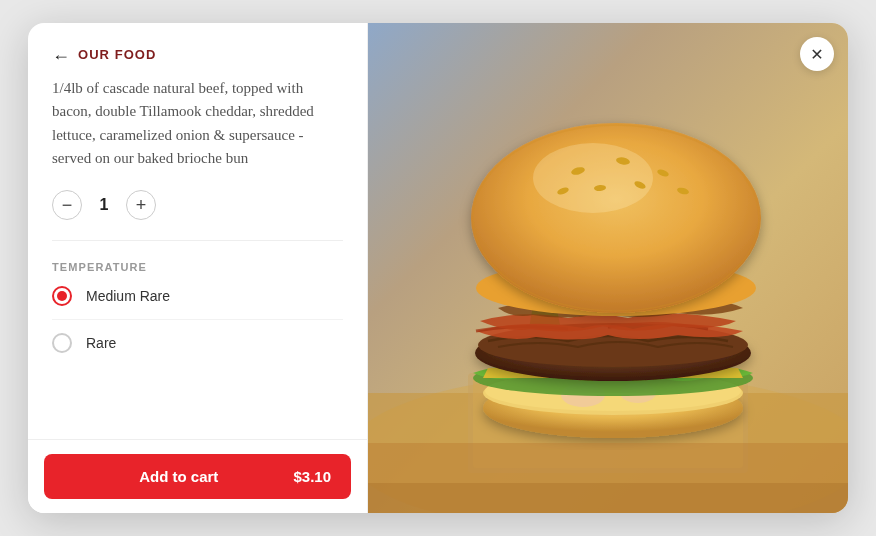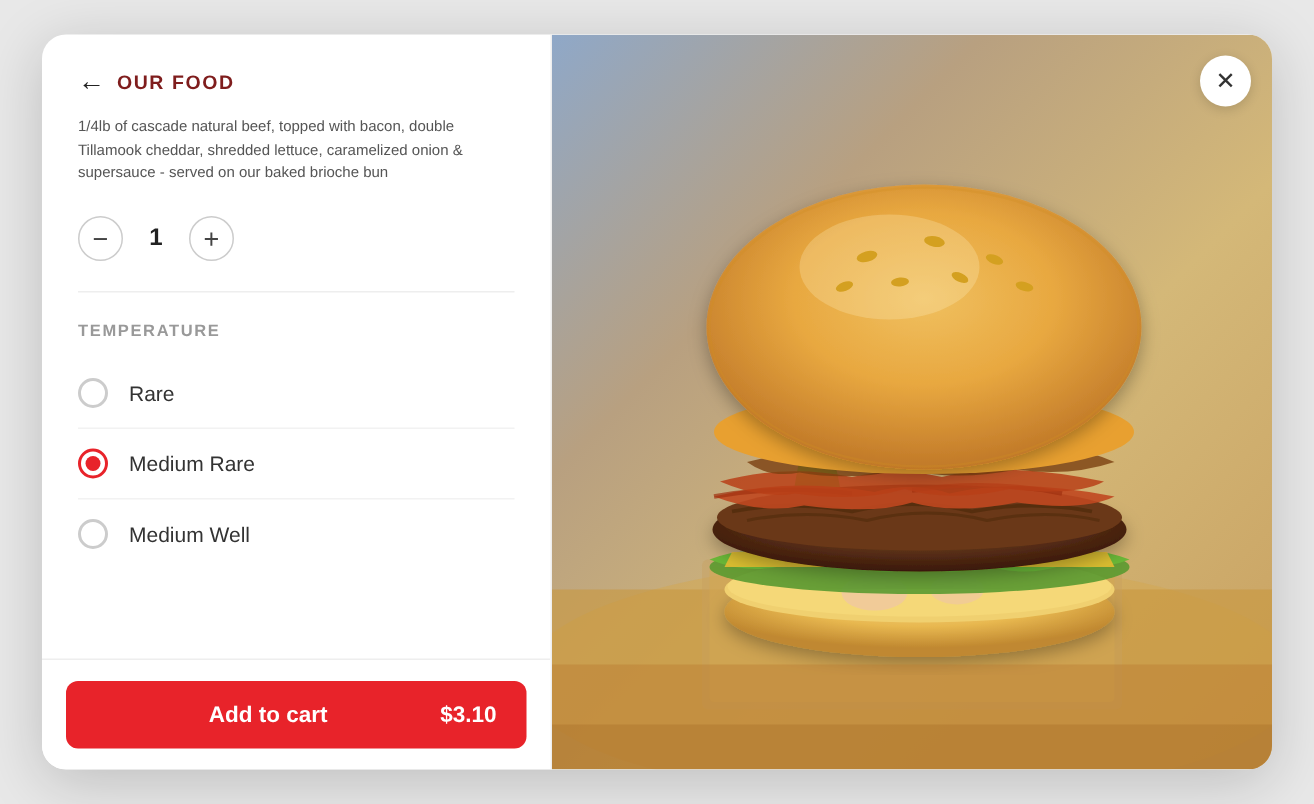--- a/index.html
+++ b/index.html
@@ -56,24 +56,25 @@
     }
     .back-label {
       font-size: 13px;
       font-weight: 700;
       letter-spacing: 0.08em;
       color: #7f1d1d;
       text-transform: uppercase;
     }
 
     .description {
-      font-size: 10px;
+      font-size: 15px;
       color: #555;
       line-height: 1.55;
       margin-bottom: 20px;
+      font-family: Liberation Serif, serif;
     }
 
     .quantity-row {
       display: flex;
       align-items: center;
       gap: 14px;
       margin-bottom: 20px;
       padding-bottom: 20px;
       border-bottom: 1px solid #eee;
     }
@@ -99,21 +100,20 @@
       min-width: 16px;
       text-align: center;
     }
 
     .section-label {
       font-size: 11px;
       font-weight: 700;
       letter-spacing: 0.1em;
       color: #999;
       text-transform: uppercase;
-      margin-bottom: 12px;
     }
 
     .radio-list {
       display: flex;
       flex-direction: column;
       gap: 0;
     }
 
     .radio-item {
       display: flex;
@@ -220,34 +220,30 @@
         <button class="qty-btn">−</button>
         <span class="qty-value">1</span>
         <button class="qty-btn">+</button>
       </div>
 
       <div class="section-label">TEMPERATURE</div>
 
       <div class="radio-list">
 
         <div class="radio-item">
+          <div class="radio-circle selected"></div>
+          <span class="radio-label">Medium Rare</span>
+        </div>
+
+        <div class="radio-item">
           <div class="radio-circle"></div>
           <span class="radio-label">Rare</span>
         </div>
 
-        <div class="radio-item">
-          <div class="radio-circle selected"></div>
-          <span class="radio-label">Medium Rare</span>
-        </div>
-
-
-        <div class="radio-item">
-          <div class="radio-circle"></div>
-          <span class="radio-label">Medium Well</span>
-        </div>
+
 
       </div>
     </div>
 
     <div class="add-to-cart-bar">
       <button class="add-to-cart-btn">
         <span class="btn-label">Add to cart</span>
         <span class="btn-price">$3.10</span>
       </button>
     </div>

